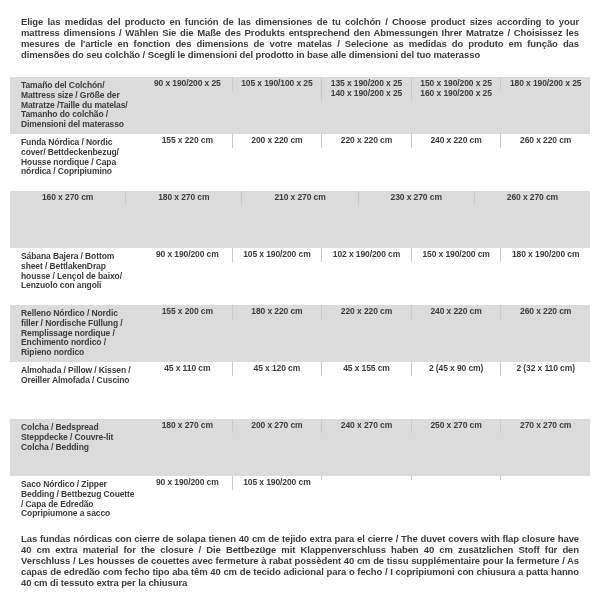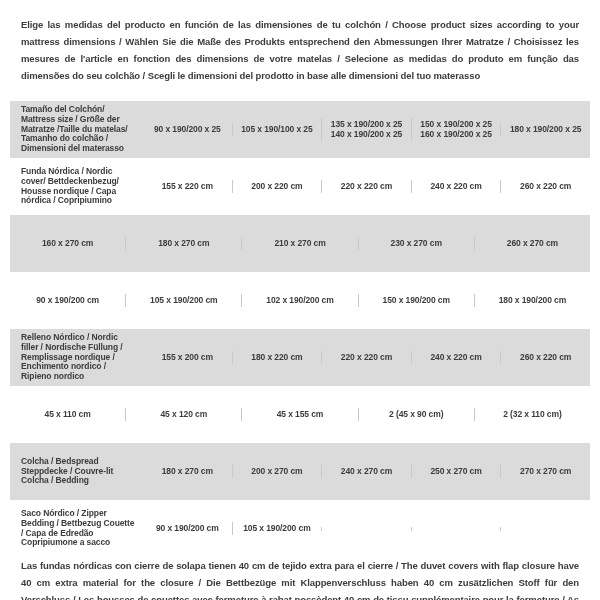--- a/index.html
+++ b/index.html
@@ -7,31 +7,31 @@
     width: 600px; height: 600px; overflow: hidden;
     font-family: "Liberation Sans", sans-serif;
     font-weight: bold;
     color: var(--text, #3c3c3c);
     -webkit-font-smoothing: antialiased;
   }
   .sheet { width: 600px; height: 600px; box-sizing: border-box; padding-top: 16px; }
   .blurb {
     margin: 0 21px;
     font-size: 9.5px;
-    line-height: 17px;
+    line-height: 11px;
     text-align: justify;
     letter-spacing: -0.1px;
   }
   .size-table {
     margin: 17px 10px 0 10px;
     width: 580px;
   }
   .row {
     display: flex;
-    align-items: center;
+    align-items: flex-start;
     height: 57px;
     background: #ffffff;
   }
   .row.stripe { background: var(--stripe, #dbdbdb); }
   .cell {
     display: flex;
     align-items: center;
     box-sizing: border-box;
     font-size: 8.5px;
     line-height: 9.8px;
@@ -80,37 +80,39 @@
 
   <div class="row stripe">
     <div class="cell val">160 x 270 cm</div>
     <div class="cell val">180 x 270 cm</div>
     <div class="cell val">210 x 270 cm</div>
     <div class="cell val">230 x 270 cm</div>
     <div class="cell val">260 x 270 cm</div>
   </div>
 
   <div class="row">
+    <div class="cell label">Sábana Bajera / Bottom sheet / BettlakenDrap housse / Lençol de baixo/ Lenzuolo con angoli</div>
     <div class="cell val">90 x 190/200 cm</div>
     <div class="cell val">105 x 190/200 cm</div>
     <div class="cell val">102 x 190/200 cm</div>
     <div class="cell val">150 x 190/200 cm</div>
     <div class="cell val">180 x 190/200 cm</div>
   </div>
 
   <div class="row stripe">
     <div class="cell label">Relleno Nórdico / Nordic filler / Nordische Füllung / Remplissage nordique / Enchimento nordico / Ripieno nordico</div>
     <div class="cell val">155 x 200 cm</div>
     <div class="cell val">180 x 220 cm</div>
     <div class="cell val">220 x 220 cm</div>
     <div class="cell val">240 x 220 cm</div>
     <div class="cell val">260 x 220 cm</div>
   </div>
 
   <div class="row">
+    <div class="cell label">Almohada  / Pillow / Kissen / Oreiller Almofada / Cuscino</div>
     <div class="cell val">45 x 110 cm</div>
     <div class="cell val">45 x 120 cm</div>
     <div class="cell val">45 x 155 cm</div>
     <div class="cell val">2 (45 x 90 cm)</div>
     <div class="cell val">2 (32 x 110 cm)</div>
   </div>
 
   <div class="row stripe">
     <div class="cell label">Colcha / Bedspread Steppdecke / Couvre-lit Colcha / Bedding</div>
     <div class="cell val">180 x 270 cm</div>

